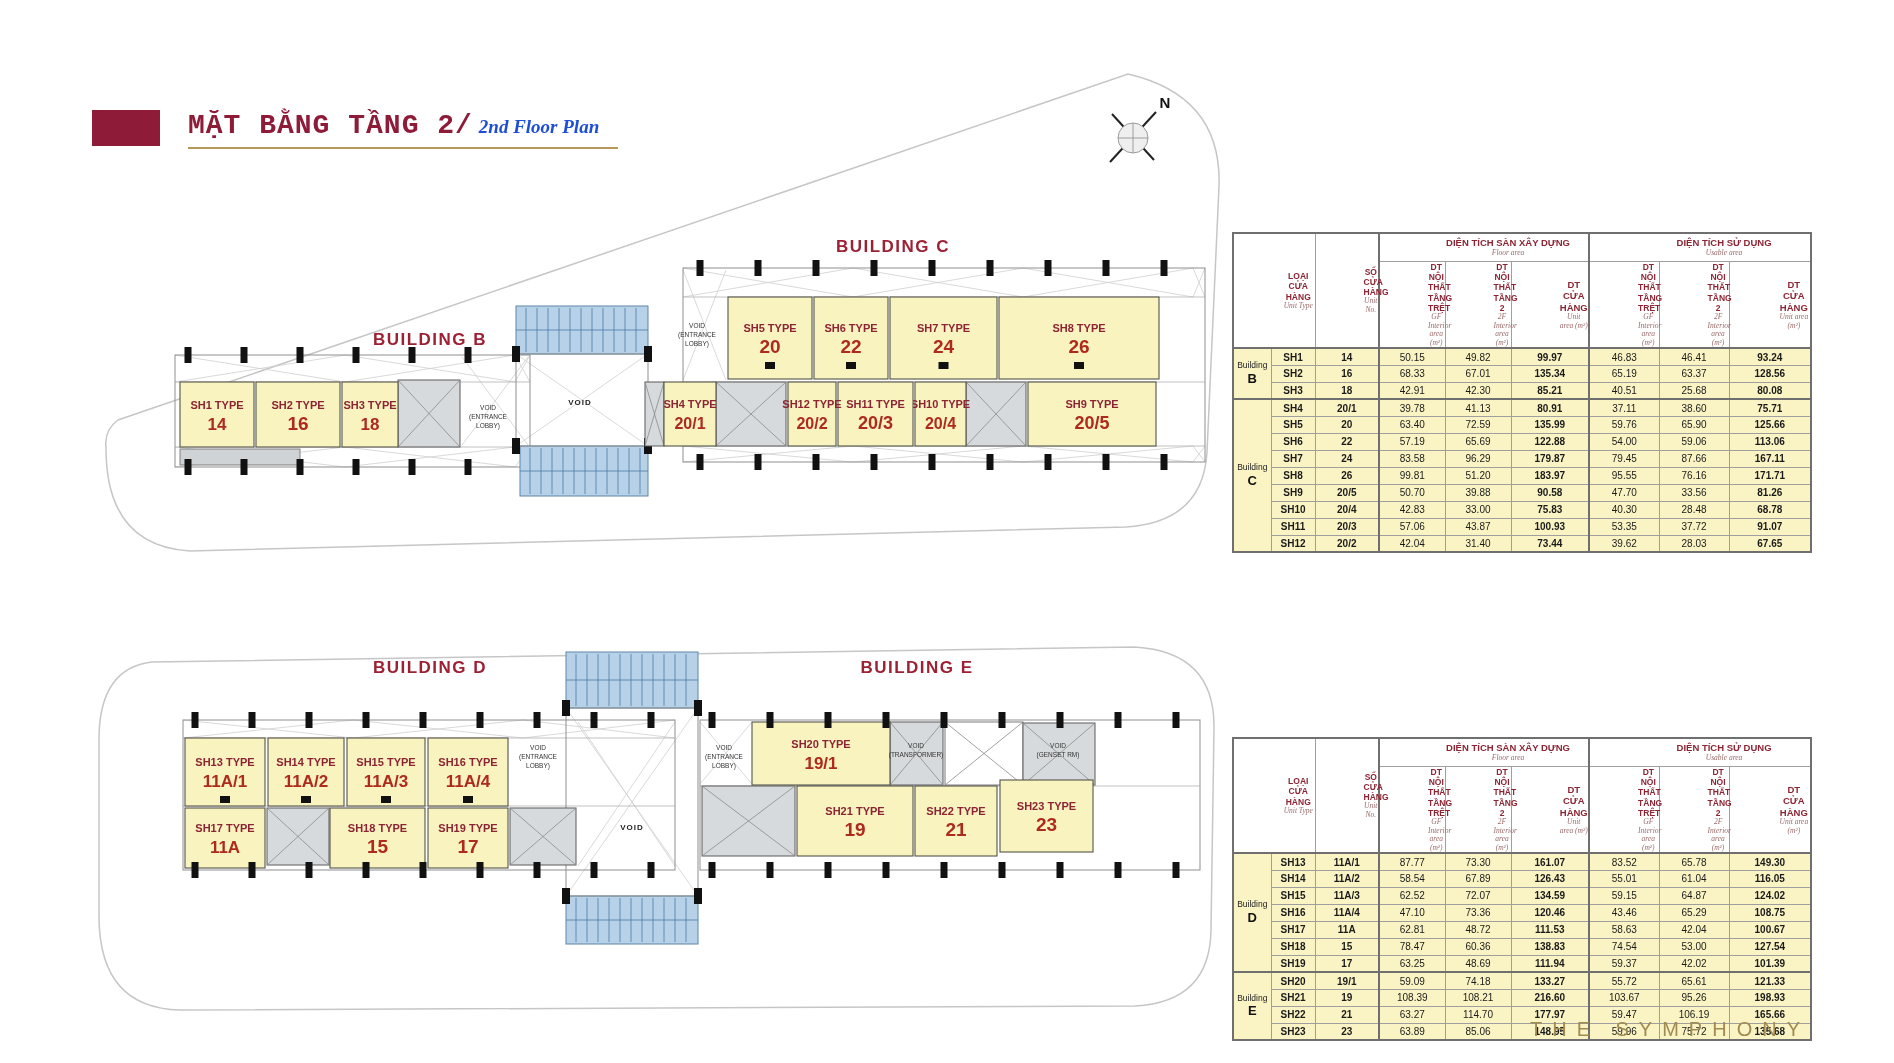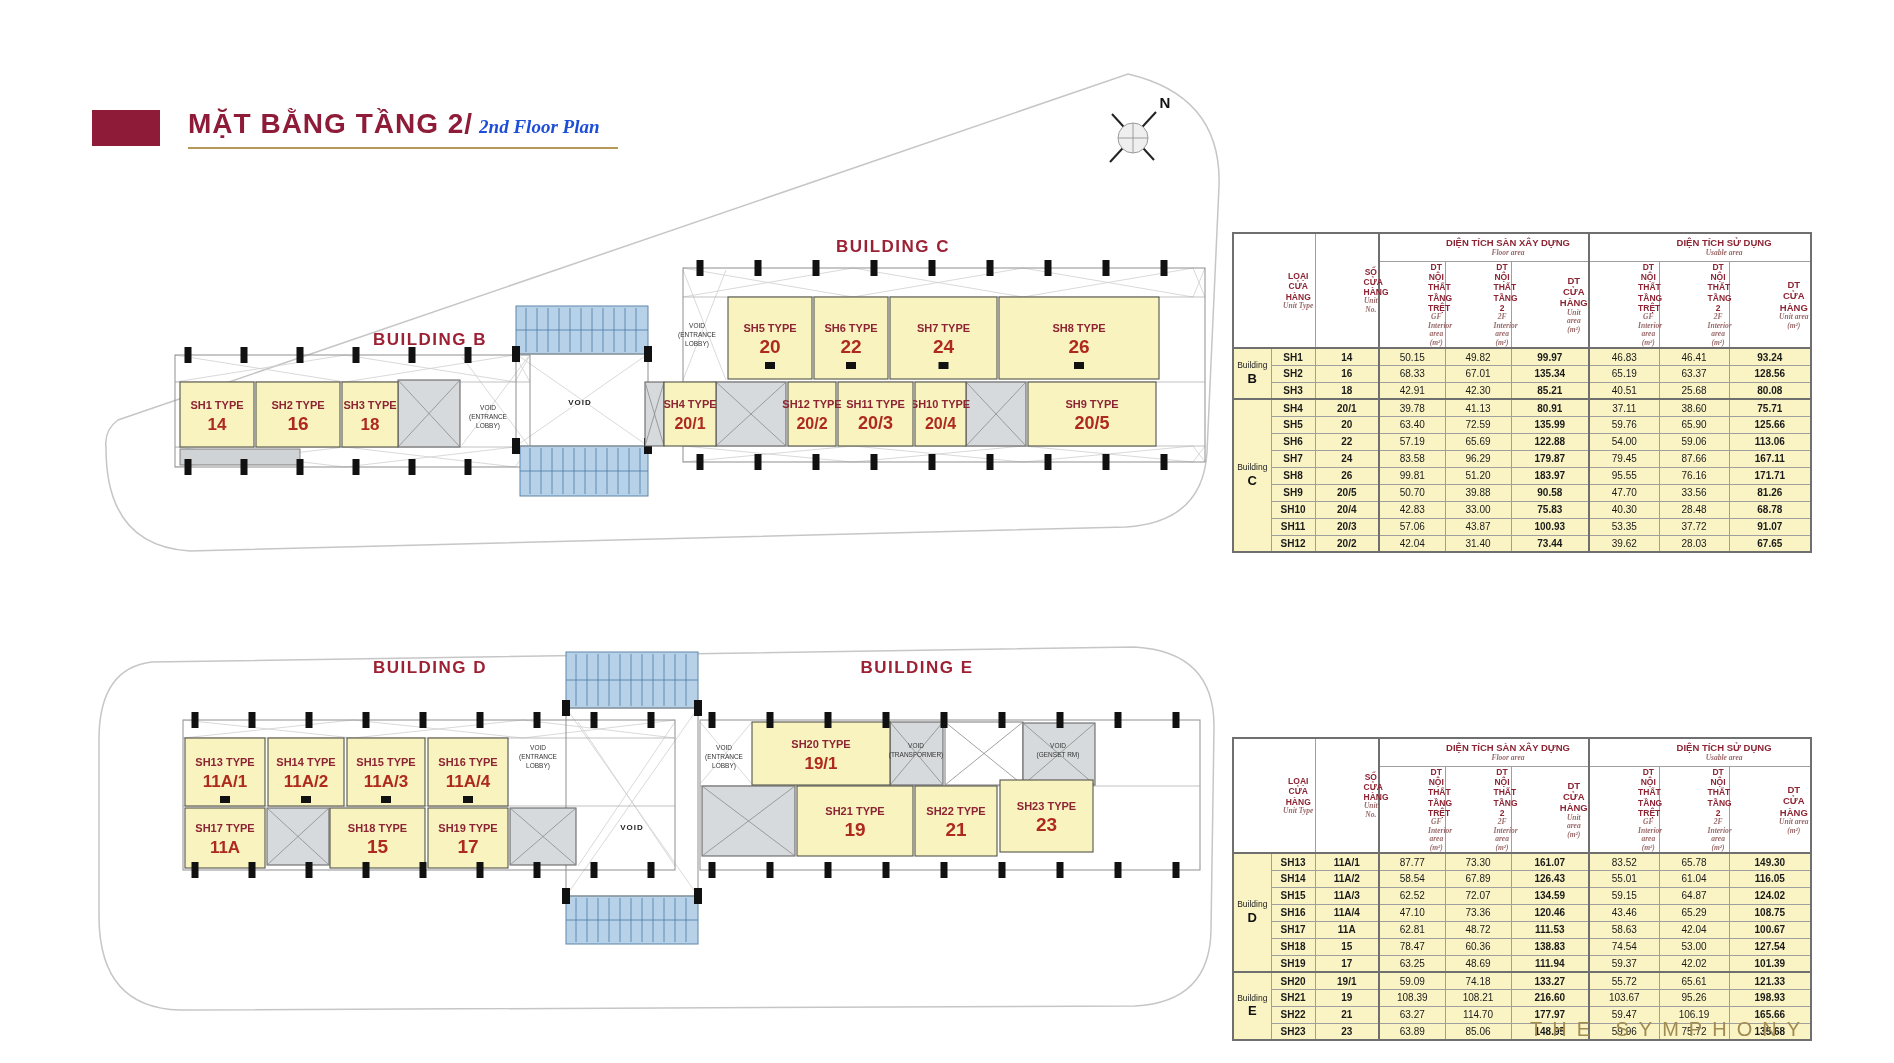--- a/index.html
+++ b/index.html
@@ -4,35 +4,35 @@
 <style>
   html,body{margin:0;padding:0;background:#fff;}
   #stage{position:relative;width:1894px;height:1063px;background:#fff;overflow:hidden;
          font-family:"Liberation Sans",sans-serif;}
   #plan-svg{position:absolute;left:0;top:0;z-index:0;}
 
   
   .title-square{position:absolute;left:92px;top:110px;width:68px;height:36px;background:#8e1b38;}
   .page-title{position:absolute;left:188px;top:104px;margin:0;white-space:nowrap;
               border-bottom:2px solid #b59a57;padding:0 6px 6px 0;min-width:424px;}
-  .t-vi{font-family:Liberation Sans, sans-serif;font-weight:bold;font-size:28px;color:#8e1b38;letter-spacing:1px;}
+  .t-vi{font-family:Liberation Mono, monospace;font-weight:bold;font-size:28px;color:#8e1b38;letter-spacing:1px;}
   .t-en{font-family:"Liberation Serif",serif;font-style:italic;font-size:19px;color:#1d4ed8;margin-left:6px;margin-top:19px;}
 
   
   .tbl-wrap{position:absolute;z-index:2;width:580px;}
   .tbl1{left:1232px;top:232px;}
   .tbl2{left:1232px;top:737px;}
   .tbl-title{font-size:15px;margin:0 0 9px 0;white-space:nowrap;}
   .tt-vi{color:#b44a5c;}
   .tt-en{color:#98898b;font-style:italic;font-family:"Liberation Serif",serif;}
   table.area-table{border-collapse:collapse;width:578px;table-layout:fixed;border:2px solid #6f6f6f;}
   table.area-table th,table.area-table td{border:1px solid #9f9f9f;padding:0;text-align:center;vertical-align:middle;}
   table.area-table th{background:#fff;height:27px;padding-left:48px;}
   th .vi{display:block;font-weight:bold;font-size:8.5px;color:#8c2433;line-height:1.2;}
-  th .en{display:block;font-style:italic;font-weight:bold;font-size:7.5px;color:#9b6a6a;
+  th .en{display:block;font-style:italic;font-weight:normal;font-size:7.5px;color:#9b6a6a;
          font-family:"Liberation Serif",serif;line-height:1.15;}
   th.grp .vi{font-size:9.5px;}
   th.sub{height:54px;}
   th.pink{background:#f8dcd2;}
   th.pink .vi{font-size:9.5px;}
   td.bcell{background:#fff;}
   td.bcell .bname{display:block;font-size:8.5px;color:#222;line-height:1.1;}
   td.bcell .bletter{display:block;font-weight:bold;font-size:13px;color:#111;line-height:1.2;}
   tr.body-row{height:17px;}
   tr.body-row td{background:#faf4c4;font-size:10px;color:#1a1a1a;}

